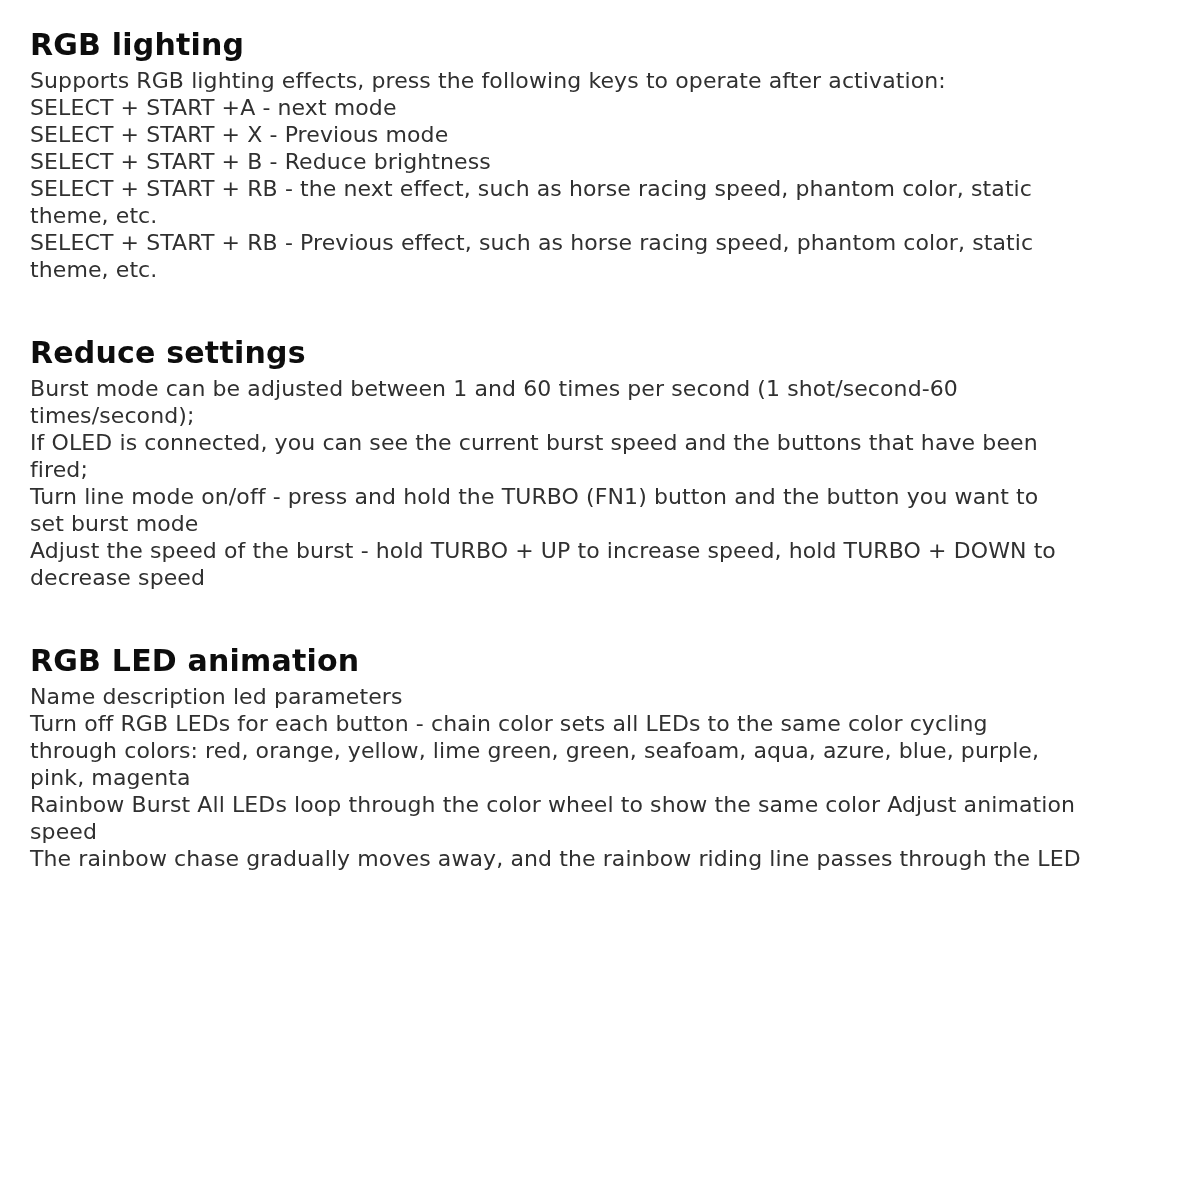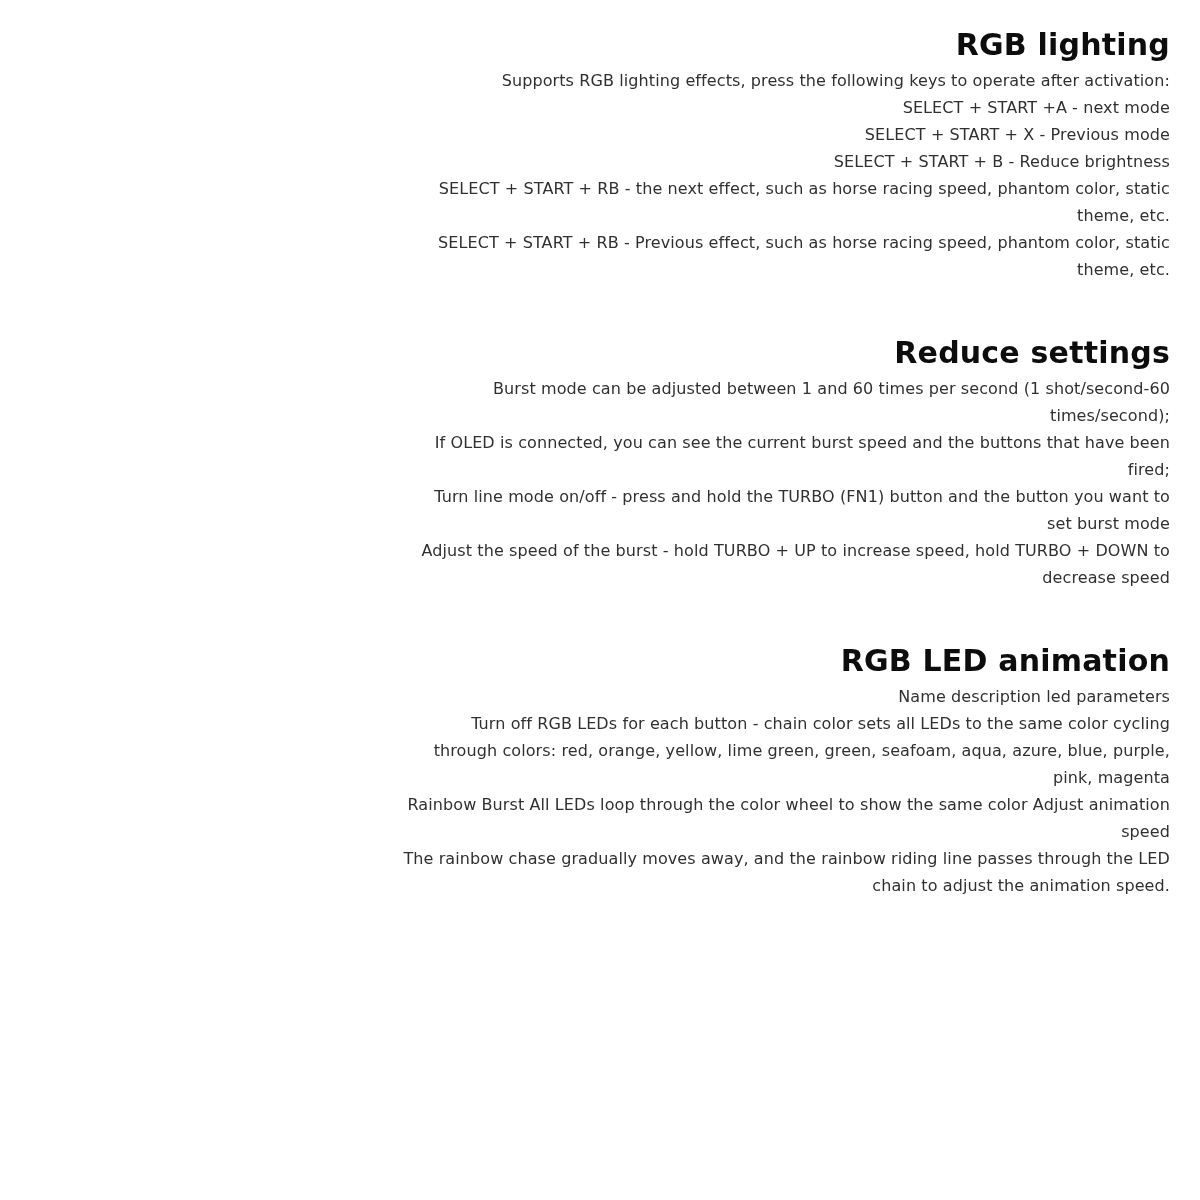--- a/index.html
+++ b/index.html
@@ -14,39 +14,37 @@
     height: 1200px;
     background: var(--bg);
     font-family: "DejaVu Sans", "Liberation Sans", sans-serif;
   }
   .page {
     width: 1200px;
     height: 1200px;
     padding: 27px 30px 0 30px;
     background: var(--bg);
     overflow: hidden;
-    text-align: right;
   }
   .doc-section { margin: 0; padding: 0; }
   .doc-section + .doc-section { margin-top: 52px; }
   .heading {
     margin: 0 0 4px 0;
     font-size: 30px;
     font-weight: bold;
     line-height: 36px;
     color: var(--heading-color);
     letter-spacing: 0.2px;
   }
   .text-line {
-    font-size: 16px;
+    font-size: 22px;
     line-height: 27px;
     color: var(--text-color);
     white-space: nowrap;
     letter-spacing: 0.1px;
-    margin-left: 41px;
   }
 </style>
 </head>
 <body>
 
 <div class="page">
   <div id="sections-root">
       <section class="doc-section">
         <h2 class="heading">RGB lighting</h2>
         <div class="text-line">Supports RGB lighting effects, press the following keys to operate after activation:</div>
@@ -71,16 +69,15 @@
       </section>
       <section class="doc-section">
         <h2 class="heading">RGB LED animation</h2>
         <div class="text-line">Name description led parameters</div>
         <div class="text-line">Turn off RGB LEDs for each button - chain color sets all LEDs to the same color cycling</div>
         <div class="text-line">through colors: red, orange, yellow, lime green, green, seafoam, aqua, azure, blue, purple,</div>
         <div class="text-line">pink, magenta</div>
         <div class="text-line">Rainbow Burst All LEDs loop through the color wheel to show the same color Adjust animation</div>
         <div class="text-line">speed</div>
         <div class="text-line">The rainbow chase gradually moves away, and the rainbow riding line passes through the LED</div>
-        <div class="text-line">chain to adjust the animation speed.</div>
       </section>
     </div>
 </div>
 
 </body></html>

